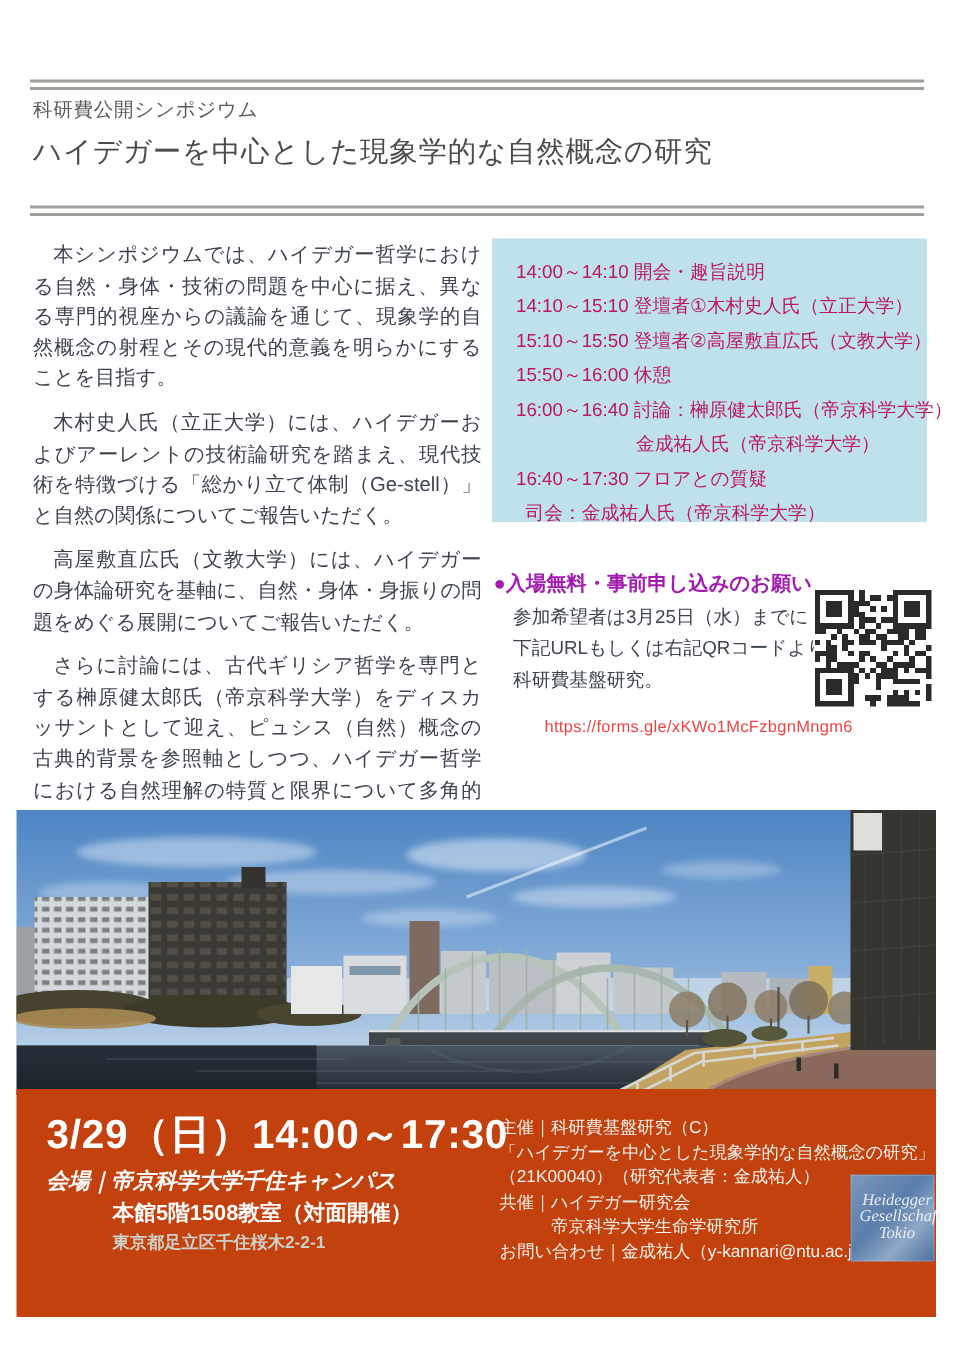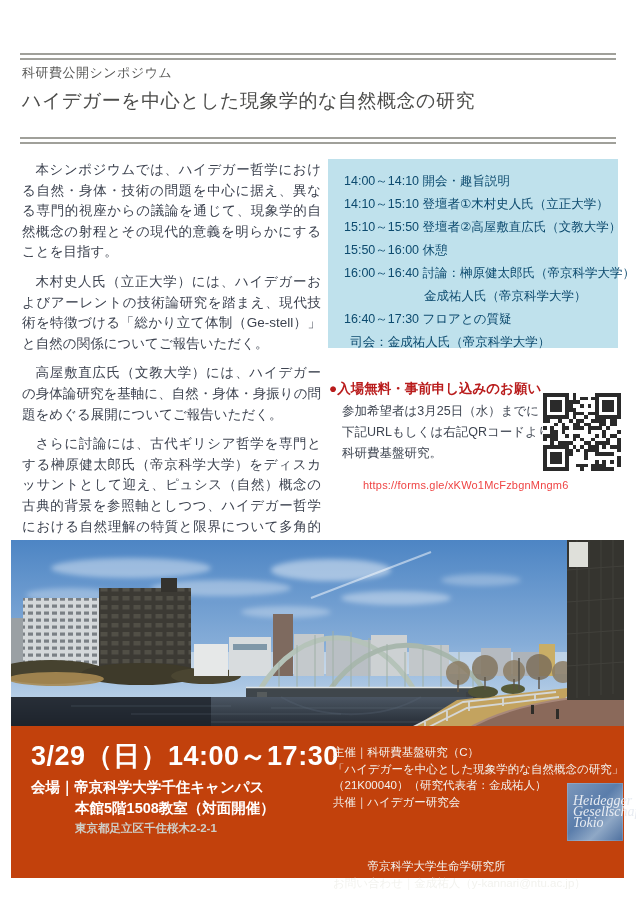--- a/index.html
+++ b/index.html
@@ -13,46 +13,46 @@
   .rule-bottom{top:137px;}
   .kicker{position:absolute;left:22px;top:64px;font-size:13px;color:#5a5a58;letter-spacing:.5px;}
   .title{position:absolute;left:22px;top:88px;font-size:19px;color:#4c4c4a;font-weight:500;letter-spacing:.5px;white-space:nowrap;}
 
   .intro{position:absolute;left:22px;top:160px;width:299px;color:#3d4350;
     font-size:13.5px;line-height:20.6px;text-align:justify;}
   .intro p{margin:0 0 9px 0;text-indent:1em;}
 
   .schedule{position:absolute;left:328px;top:159px;width:290px;height:189px;
     background:#bfe1ec;box-sizing:border-box;padding:11px 8px 0 16px;
-    color:#0c4a6e;font-size:12.5px;line-height:23px;white-space:nowrap;}
+    color:#be185d;font-size:12.5px;line-height:23px;white-space:nowrap;}
   .schedule .cont{padding-left:6.4em;}
   .schedule .host{padding-left:.5em;}
 
   .reg{position:absolute;left:329px;top:380px;width:215px;color:#3d4450;}
-  .reg-head{font-size:13.5px;font-weight:bold;color:#b91c1c;margin:0 0 3px 0;}
+  .reg-head{font-size:13.5px;font-weight:bold;color:#a21caf;margin:0 0 3px 0;}
   .reg-line{font-size:12.5px;line-height:21px;padding-left:13px;white-space:nowrap;}
   .reg-url{position:absolute;left:340px;top:479px;font-size:11px;color:#ef4444;letter-spacing:.2px;white-space:nowrap;margin-left:23px;}
   .qr-box{position:absolute;left:543px;top:393px;width:78px;height:78px;background:#ffffff;}
   .qr-box svg{width:78px;height:78px;display:block;}
 
   .photo{position:absolute;left:11px;top:540px;width:613px;height:190px;background:#9db7d2;}
   .photo svg{display:block;width:613px;height:190px;}
 
   .footer{position:absolute;left:11px;top:726px;width:613px;height:152px;background:#c2410c;color:#ffffff;}
   .f-date{position:absolute;left:20px;top:12px;font-size:27px;font-weight:bold;letter-spacing:.5px;white-space:nowrap;}
-  .f-venue{position:absolute;left:20px;top:52px;font-size:14.5px;font-weight:bold;white-space:nowrap;}
+  .f-venue{position:absolute;left:20px;top:52px;font-size:14.5px;font-weight:bold;white-space:nowrap;font-style:italic;}
   .f-room{position:absolute;left:64px;top:73px;font-size:14.5px;font-weight:bold;white-space:nowrap;}
   .f-addr{position:absolute;left:64px;top:95px;font-size:11.5px;color:#cfcfc8;font-weight:bold;white-space:nowrap;}
   .f-org{position:absolute;left:322px;top:18px;font-size:11.5px;line-height:16.6px;color:#f2f2ee;white-space:nowrap;}
-  .f-org .org-indent{padding-left:3em;margin-top:48px;}
+  .f-org .org-indent{padding-left:3em;}
   .f-logo{position:absolute;left:556px;top:57px;width:56px;height:58px;
     background:linear-gradient(135deg,#7d98bb 0%,#5a7dab 45%,#8fa8c6 70%,#4d6f9e 100%);
     color:#e8ecf2;font-family:"Liberation Serif","DejaVu Serif",serif;font-style:italic;
-    font-size:14px;line-height:11px;box-sizing:border-box;padding:12px 0 0 6px;
-    box-shadow:inset 0 0 0 1px rgba(255,255,255,.15);}
+    font-size:11px;line-height:11px;box-sizing:border-box;padding:12px 0 0 6px;
+    box-shadow:inset 0 0 0 1px rgba(255,255,255,.15);text-align:center;}
 </style>
 </head>
 <body>
 
 <div class="page">
 
   <div class="rule rule-top"></div>
   <div class="kicker">科研費公開シンポジウム</div>
   <div class="title">ハイデガーを中心とした現象学的な自然概念の研究</div>
   <div class="rule rule-bottom"></div>

